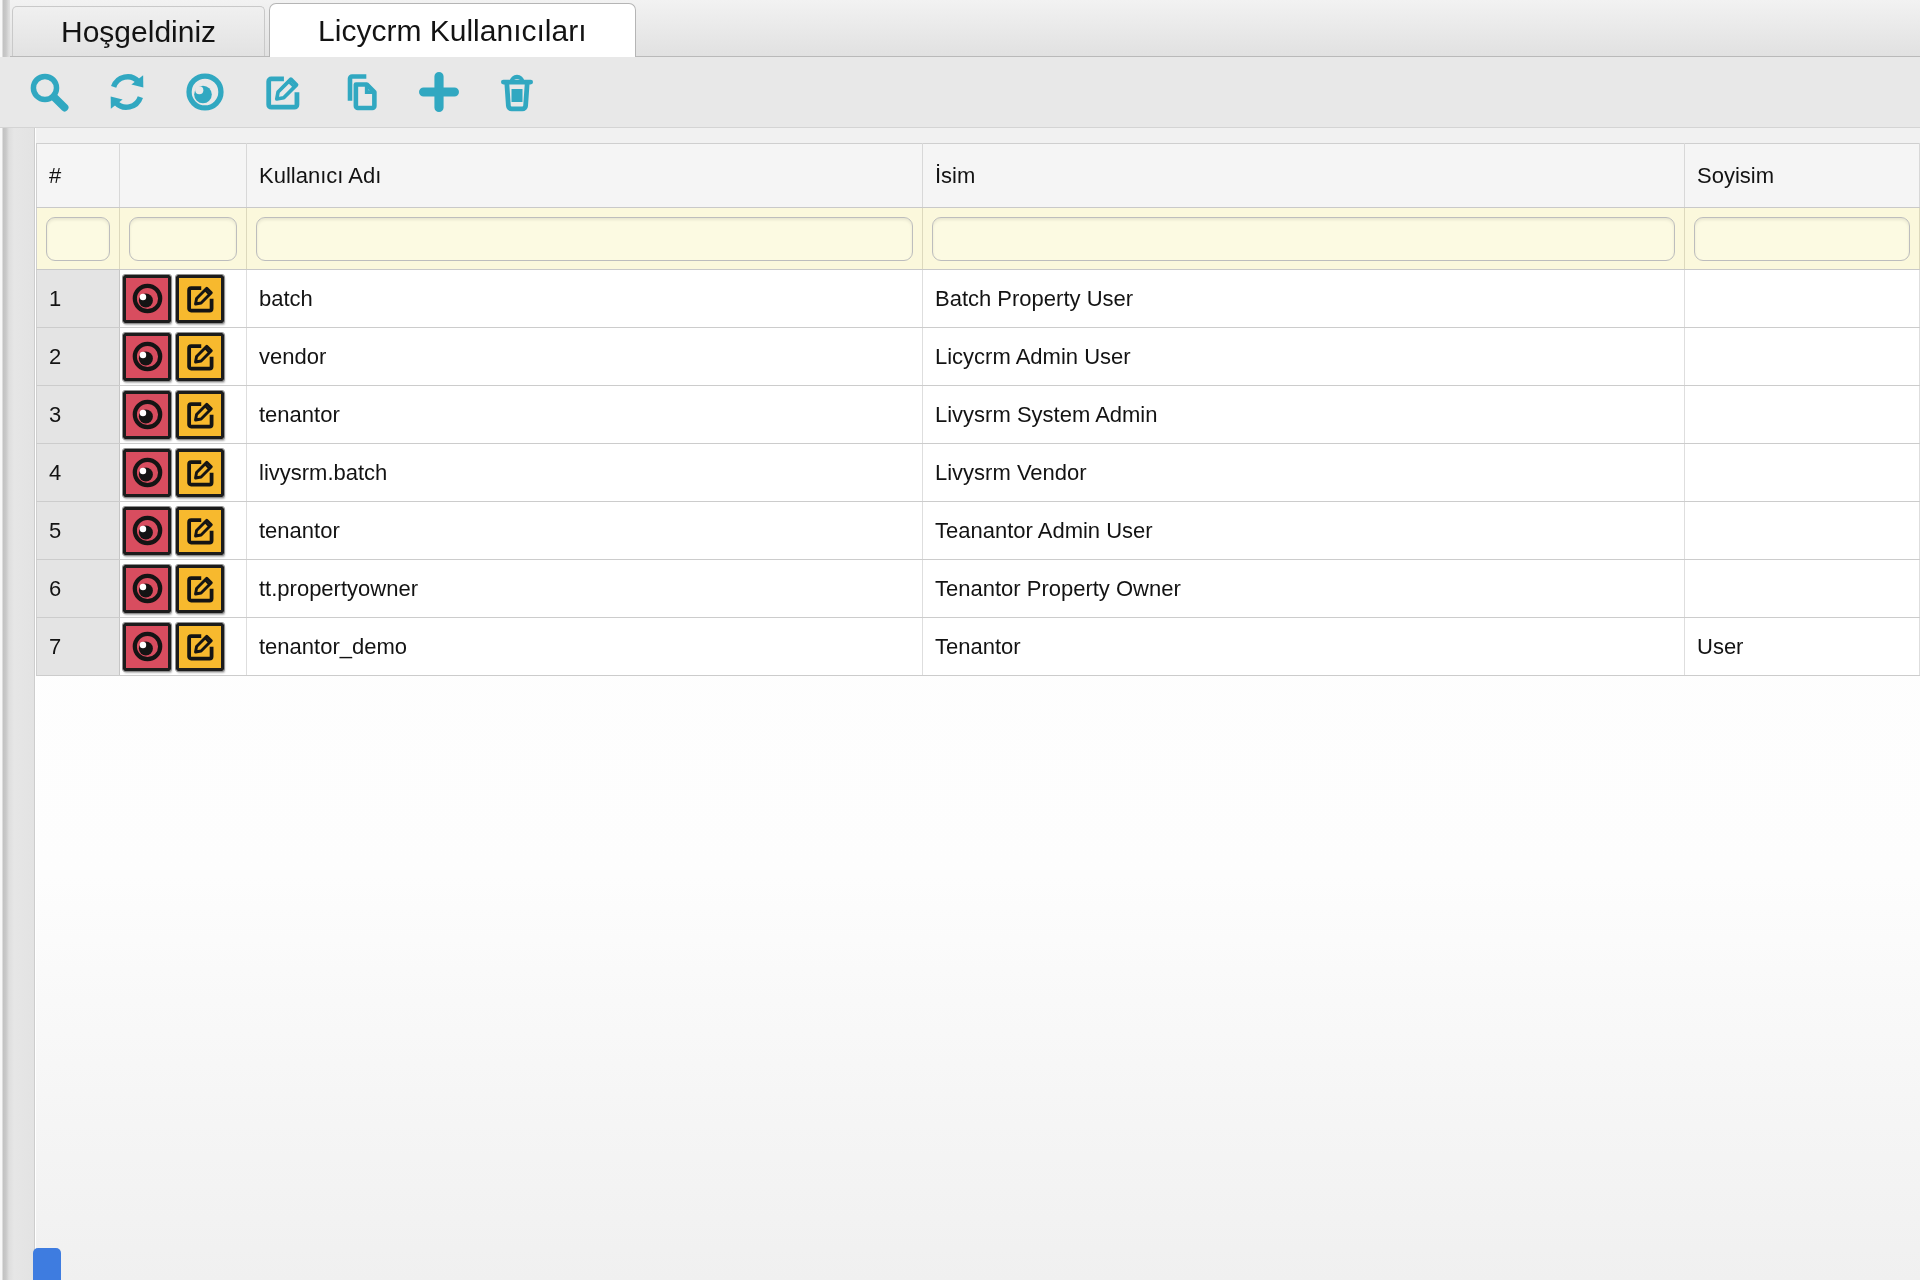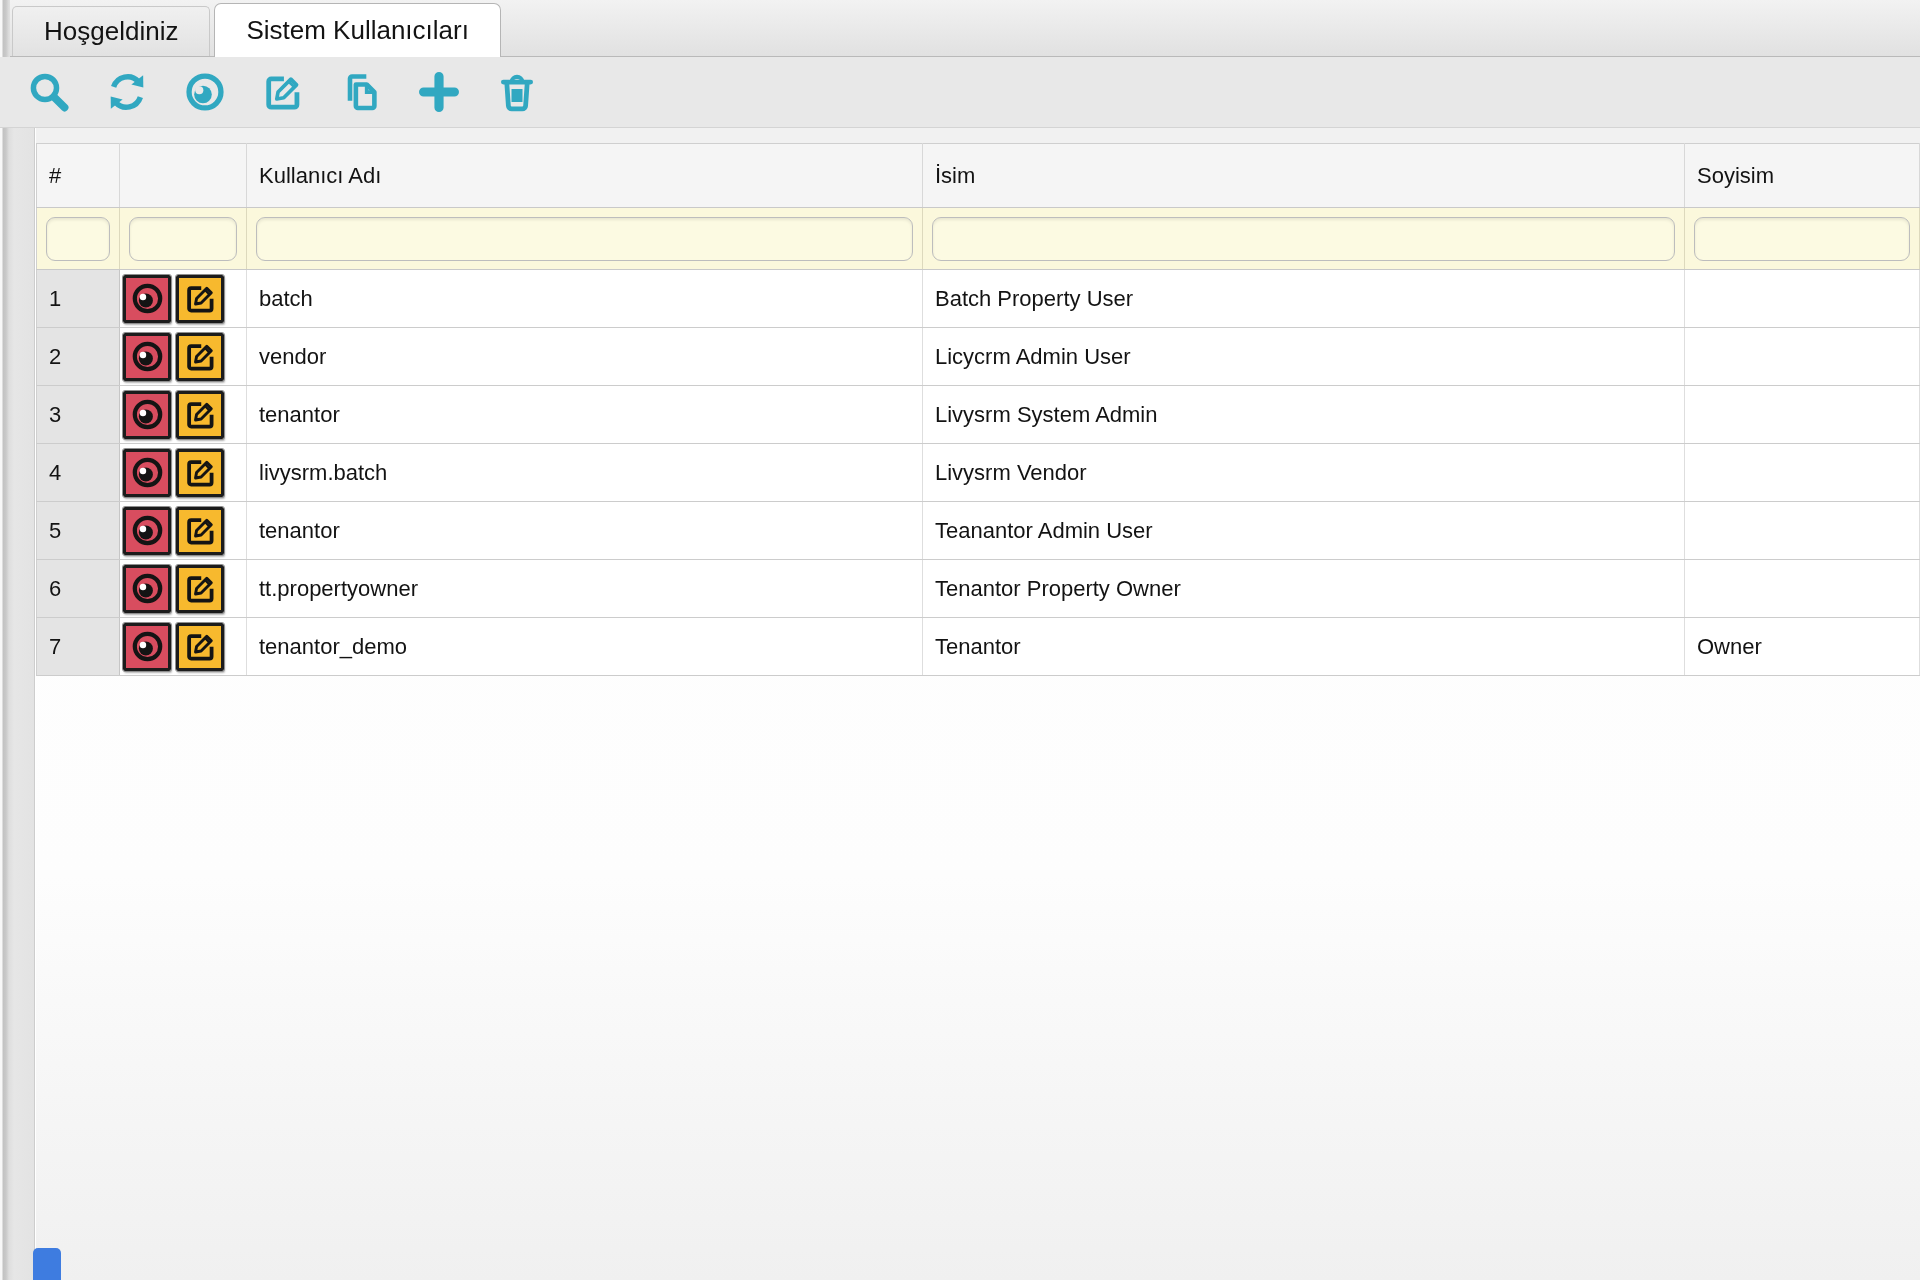--- a/index.html
+++ b/index.html
@@ -16,21 +16,21 @@
   }
   
   .tabbar {
     position:absolute; left:10px; right:0; top:0; height:57px; z-index:2;
     background:linear-gradient(#f2f2f2,#e1e1e1);
     border-bottom:1px solid #b9b9b9;
     display:flex; align-items:flex-end; padding-left:2px;
   }
   .tab {
     display:flex; align-items:center; justify-content:flex-end;
-    font-size:26px; padding:0 31px; color:#131313; cursor:pointer; white-space:nowrap;
+    font-size:30px; padding:0 48px; color:#131313; cursor:pointer; white-space:nowrap;
   }
   .tab.inactive {
     height:50px; background:linear-gradient(#f0f0f0,#e2e2e2);
     border:1px solid #c9c9c9; border-bottom:none; border-radius:5px 5px 0 0; margin-right:4px;
   }
   .tab.active {
     height:54px; background:#fff; border:1px solid #b5b5b5; border-bottom:none;
     border-radius:7px 7px 0 0; margin-bottom:-1px; position:relative; z-index:3;
   }
   
@@ -97,21 +97,21 @@
 </head>
 <body>
 
 <div class="left-rail"></div>
 
 <div class="tabbar">
   <div class="tab inactive">
     <span>Hoşgeldiniz</span>
   </div>
   <div class="tab active">
-    <span>Sistem Kullanıcıları</span>
+    <span>Licycrm Kullanıcıları</span>
   </div>
 </div>
 
 <div class="toolbar">
     <button class="tool-btn">
       <svg viewBox="0 0 24 24">
       <circle cx="9.8" cy="9.8" r="6.3" fill="none" stroke="#31a8c1" stroke-width="3"></circle>
       <line x1="14.7" y1="14.7" x2="20.5" y2="20.5" stroke="#31a8c1" stroke-width="4.2" stroke-linecap="round"></line>
       </svg>
     </button>
@@ -318,21 +318,21 @@
               </svg>
             </button><button class="row-btn edit" style="background: rgb(247, 185, 46);">
               <svg viewBox="0 0 24 24" fill="none">
       <path d="M19.6 12.2 V18.9 A1.4 1.4 0 0 1 18.2 20.3 H5.6 A1.4 1.4 0 0 1 4.2 18.9 V6.3 A1.4 1.4 0 0 1 5.6 4.9 H12.5" stroke="#141414" stroke-width="2.6"></path>
       <path d="M9.3 12 L16.3 5 L19.4 8.1 L12.4 15.1 L8.6 15.8 Z" stroke="#141414" stroke-width="2" stroke-linejoin="round"></path>
       <path d="M15.1 6.2 L18.2 9.3" stroke="#141414" stroke-width="1.6"></path>
               </svg>
             </button></td>
     <td>tenantor_demo</td>
     <td>Tenantor</td>
-    <td>Owner</td>
+    <td>User</td>
   </tr>
 </tbody>
   </table>
 </div>
 
 <div class="watermark wm1"></div>
 <div class="watermark wm2"></div>
 <div class="blue-fragment"></div>
 
 </body></html>

